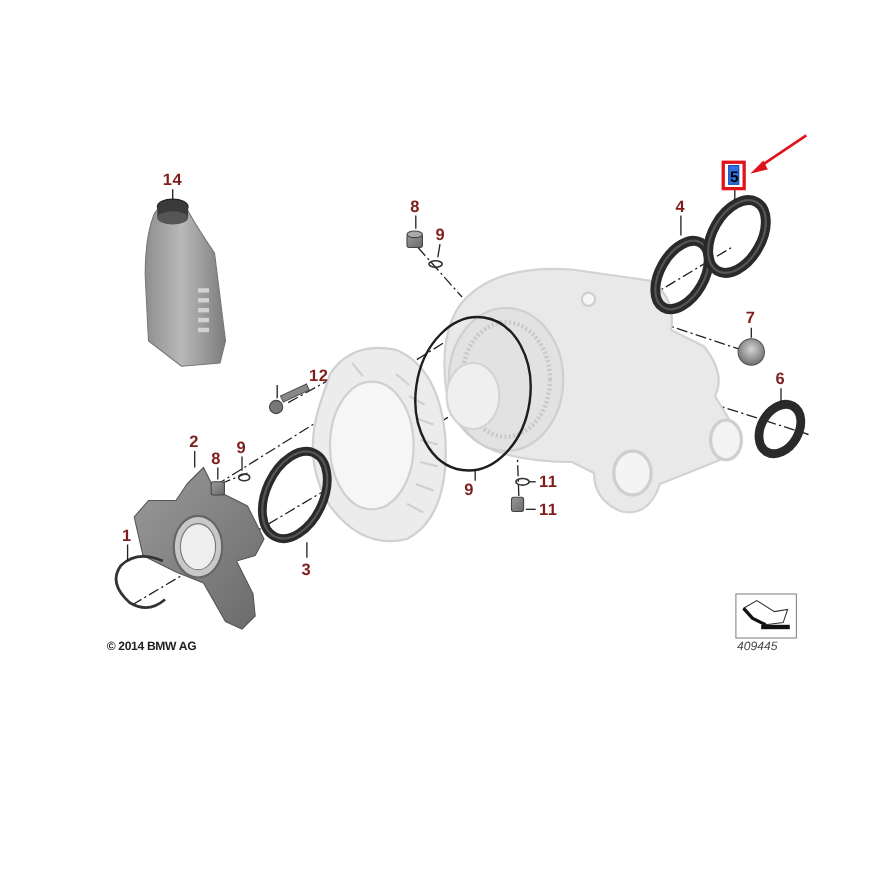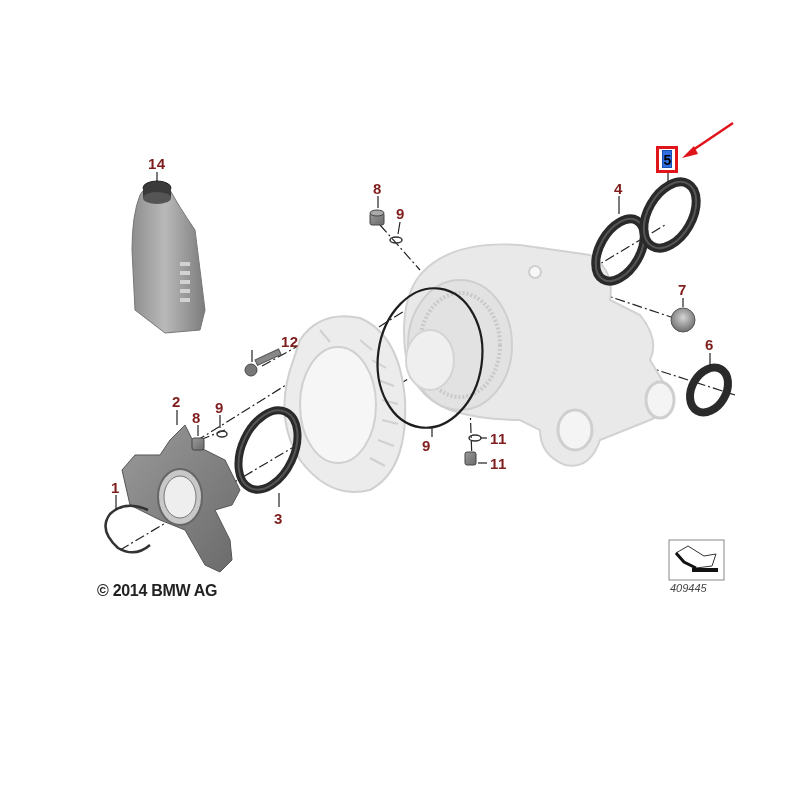--- a/index.html
+++ b/index.html
@@ -1,19 +1,19 @@
 <!DOCTYPE html>
 <html><head>
 <meta charset="utf-8">
 <style>
   html, body { margin:0; padding:0; background:#ffffff; }
   body { width:792px; height:792px; position:relative; overflow:hidden; font-family:"Liberation Sans", sans-serif; }
   #canvas { position:absolute; left:0; top:0; width:792px; height:792px; }
   .callout { position:absolute; font-family:"Liberation Sans", sans-serif; font-weight:bold; font-size:15px; color:#7f1d1d; line-height:15px; letter-spacing:0.5px; }
-  .copyright { position:absolute; left:97px; top:582px; font-size:16px; font-weight:bold; color:#222; letter-spacing:-0.3px; }
+  .copyright { position:absolute; left:97px; top:582px; font-size:11px; font-weight:bold; color:#222; letter-spacing:-0.3px; }
   .diagram-id { position:absolute; left:670px; top:582px; font-size:11px; color:#444;font-style:italic; }
   .highlight-box { position:absolute; left:656px; top:146px; width:22px; height:27px; border:3px solid #e0141b; box-sizing:border-box; }
   .sel-num { position:absolute; left:662px; top:150px; width:10px; height:18px; background:#2f6fe0; border:1px solid #1b4fb8; box-sizing:border-box; }
   .sel-num span { position:absolute; left:0; top:1px; width:9px; text-align:center; font-weight:bold; font-size:14px; color:#000; font-family:"Liberation Sans", sans-serif; }
 </style>
 </head>
 <body>
 
 <svg id="canvas" viewBox="0 0 792 792" xmlns="http://www.w3.org/2000/svg">
   <defs>

